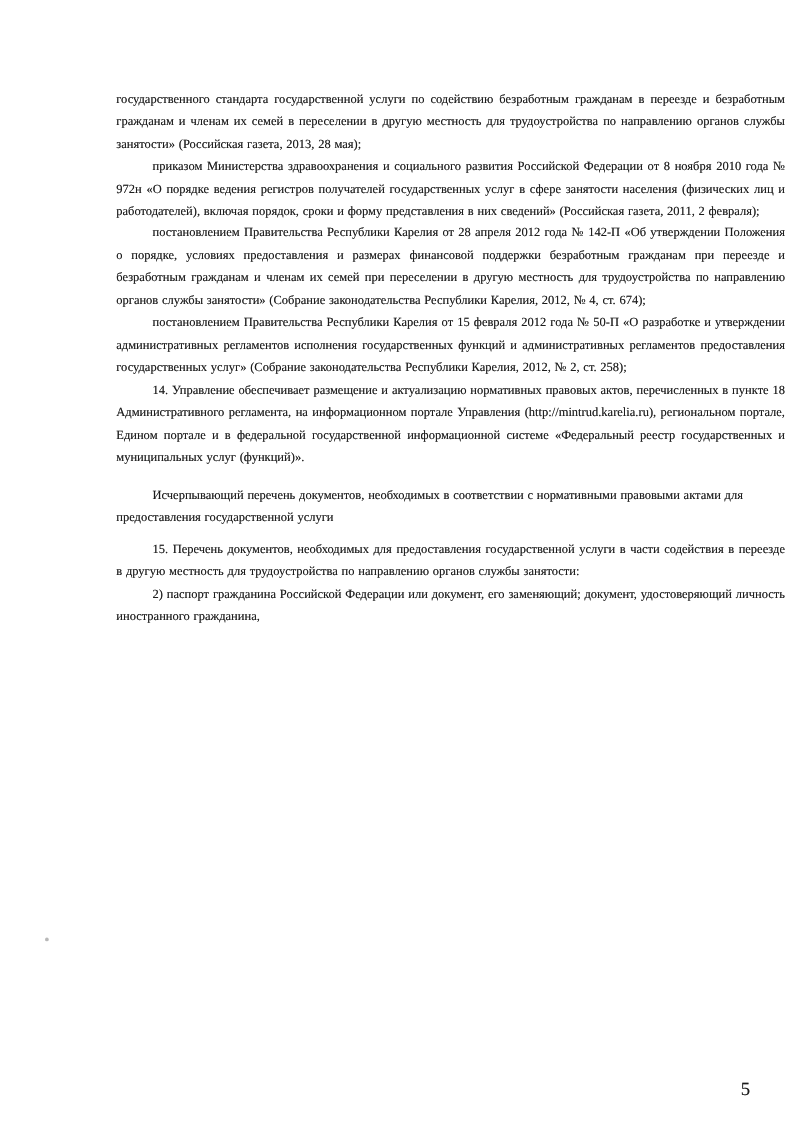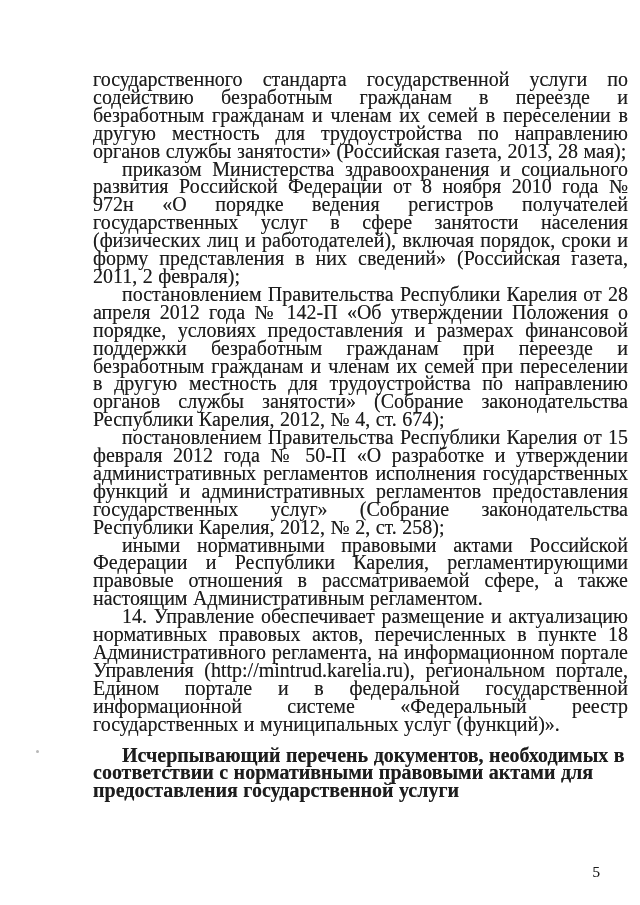--- a/index.html
+++ b/index.html
@@ -16,36 +16,35 @@
   }
   .doc-body {
     position: absolute;
     left: 93px;
     right: 12px;
     top: 71px;
   }
   .para {
     margin: 0;
     padding: 0;
-    font-size: 20px;
+    font-size: 10px;
     line-height: 17.9px;
     color: #1d1d1d;
     text-align: justify;
     text-indent: 29px;
     text-shadow: 0 0 0.4px rgba(20,20,20,0.55);
     word-spacing: 0.5px;
   }
   .para.no-indent {
     text-indent: 0;
   }
   .para.section-heading {
     text-align: left;
     margin-top: 13px;
     margin-bottom: 7px;
-    font-weight: bold;
   }
   .page-number {
     position: absolute;
     top: 864px;
     right: 40px;
     font-size: 15px;
     color: #1d1d1d;
     text-shadow: 0 0 0.4px rgba(20,20,20,0.55);
   }
   .scan-speck {
@@ -59,19 +58,20 @@
   }
 </style>
 </head>
 <body>
 
 <div class="doc-body">
   <p class="para no-indent">государственного стандарта государственной услуги по содействию безработным гражданам в переезде и безработным гражданам и членам их семей в переселении в другую местность для трудоустройства по направлению органов службы занятости» (Российская газета, 2013, 28 мая);</p>
   <p class="para">приказом Министерства здравоохранения и социального развития Российской Федерации от 8 ноября 2010 года № 972н «О порядке ведения регистров получателей государственных услуг в сфере занятости населения (физических лиц и работодателей), включая порядок, сроки и форму представления в них сведений» (Российская газета, 2011, 2 февраля);</p>
   <p class="para">постановлением Правительства Республики Карелия от 28 апреля 2012 года № 142-П «Об утверждении Положения о порядке, условиях предоставления и размерах финансовой поддержки безработным гражданам при переезде и безработным гражданам и членам их семей при переселении в другую местность для трудоустройства по направлению органов службы занятости» (Собрание законодательства Республики Карелия, 2012, № 4, ст. 674);</p>
   <p class="para">постановлением Правительства Республики Карелия от 15 февраля 2012 года № 50-П «О разработке и утверждении административных регламентов исполнения государственных функций и административных регламентов предоставления государственных услуг» (Собрание законодательства Республики Карелия, 2012, № 2, ст. 258);</p>
-  <p class="para">иными нормативными правовыми актами Российской Федерации и Республики Карелия, регламентирующими правовые отношения в рассматриваемой сфере, а также настоящим Административным регламентом.</p>
   <p class="para">14. Управление обеспечивает размещение и актуализацию нормативных правовых актов, перечисленных в пункте 18 Административного регламента, на информационном портале Управления (http://mintrud.karelia.ru), региональном портале, Едином портале и в федеральной государственной информационной системе «Федеральный реестр государственных и муниципальных услуг (функций)».</p>
   <p class="para section-heading">Исчерпывающий перечень документов, необходимых в соответствии с нормативными правовыми актами для предоставления государственной услуги</p>
+  <p class="para">15. Перечень документов, необходимых для предоставления государственной услуги в части содействия в переезде в другую местность для трудоустройства по направлению органов службы занятости:</p>
+  <p class="para">2) паспорт гражданина Российской Федерации или документ, его заменяющий; документ, удостоверяющий личность иностранного гражданина,</p>
 </div>
 
 <div class="page-number">5</div>
 <div class="scan-speck"></div>
 
 </body></html>

